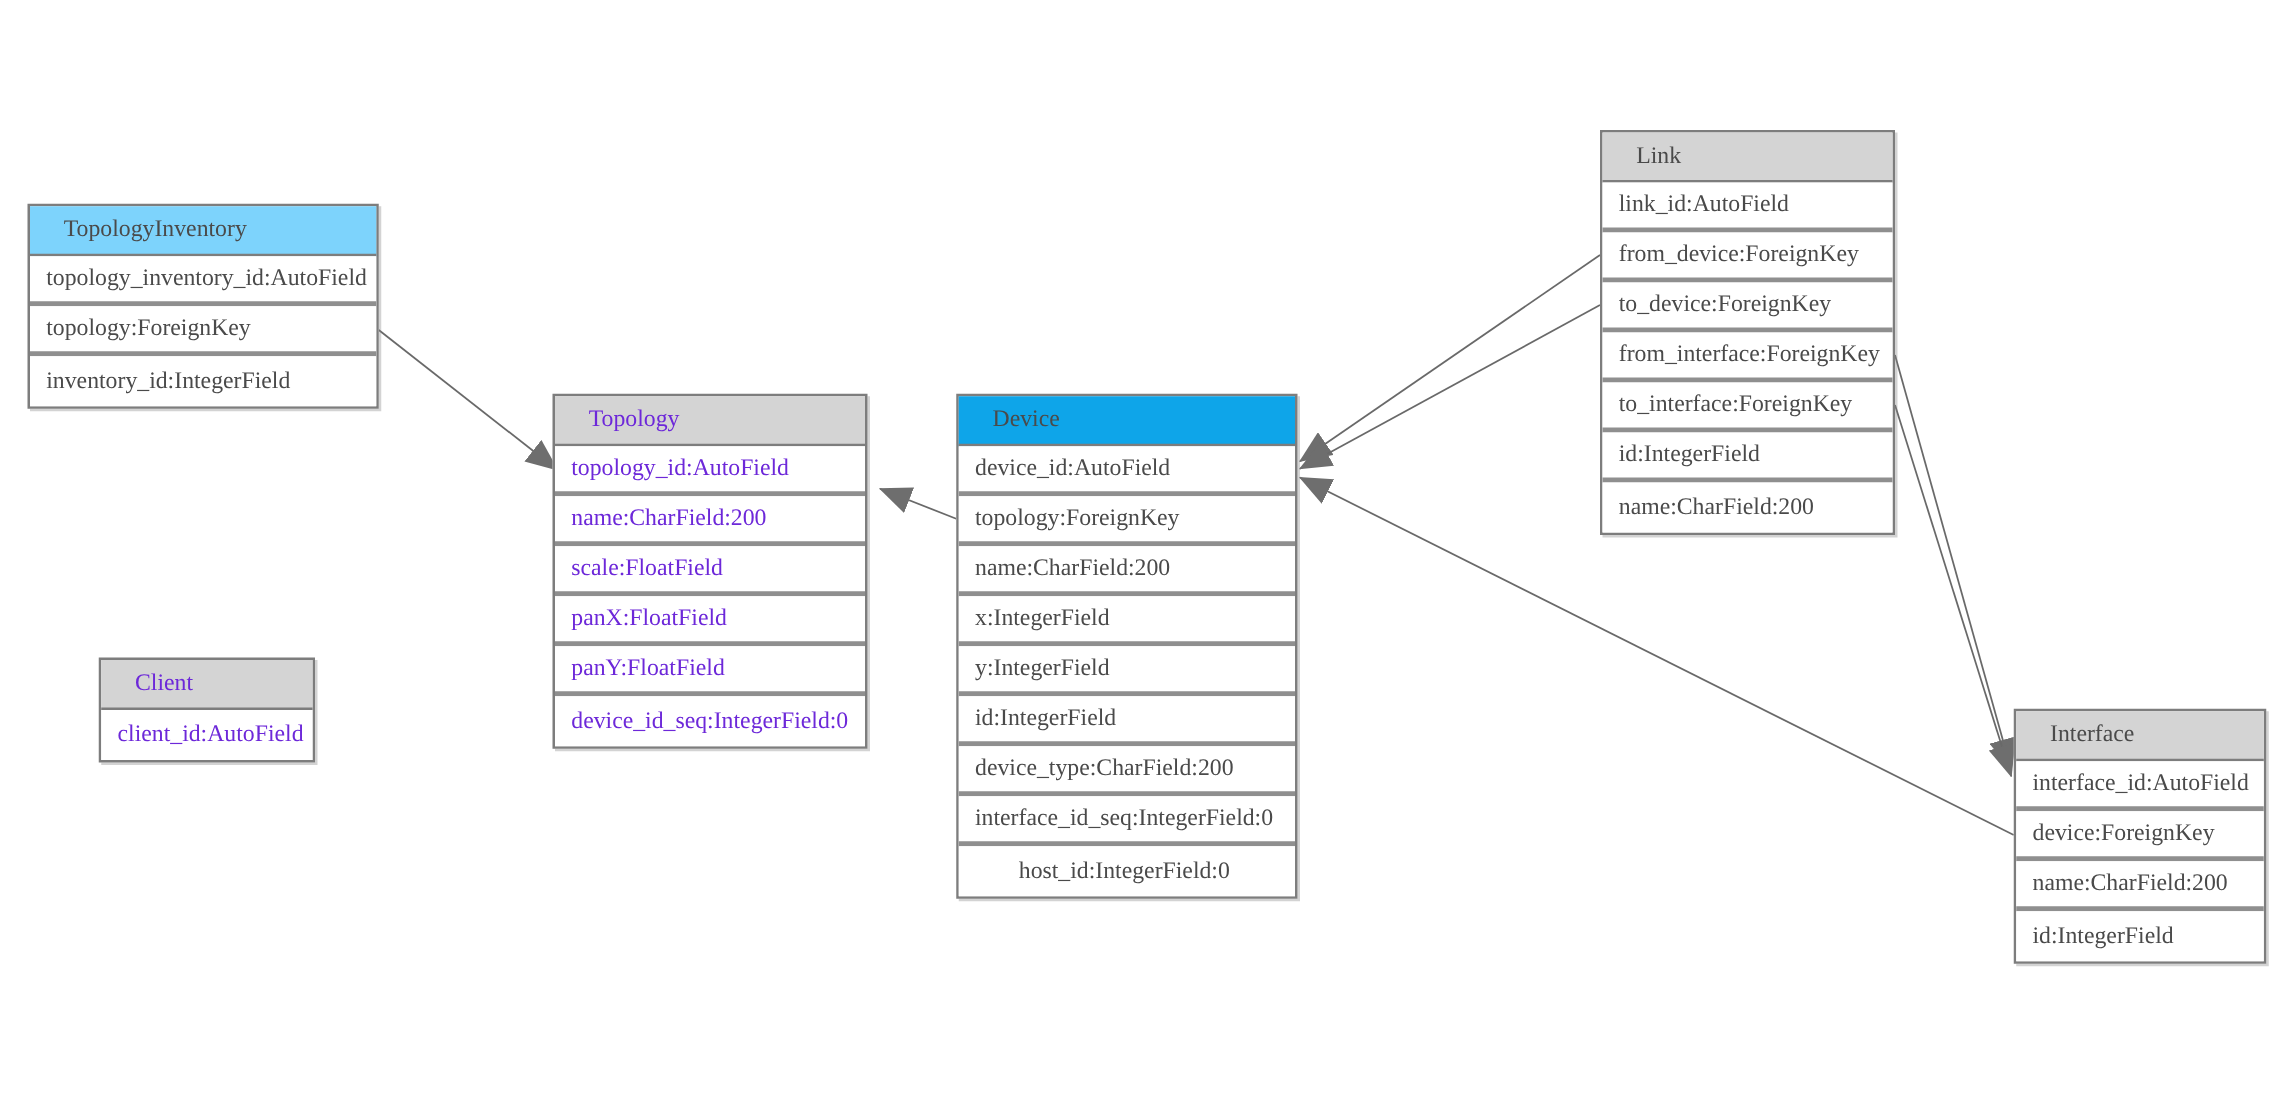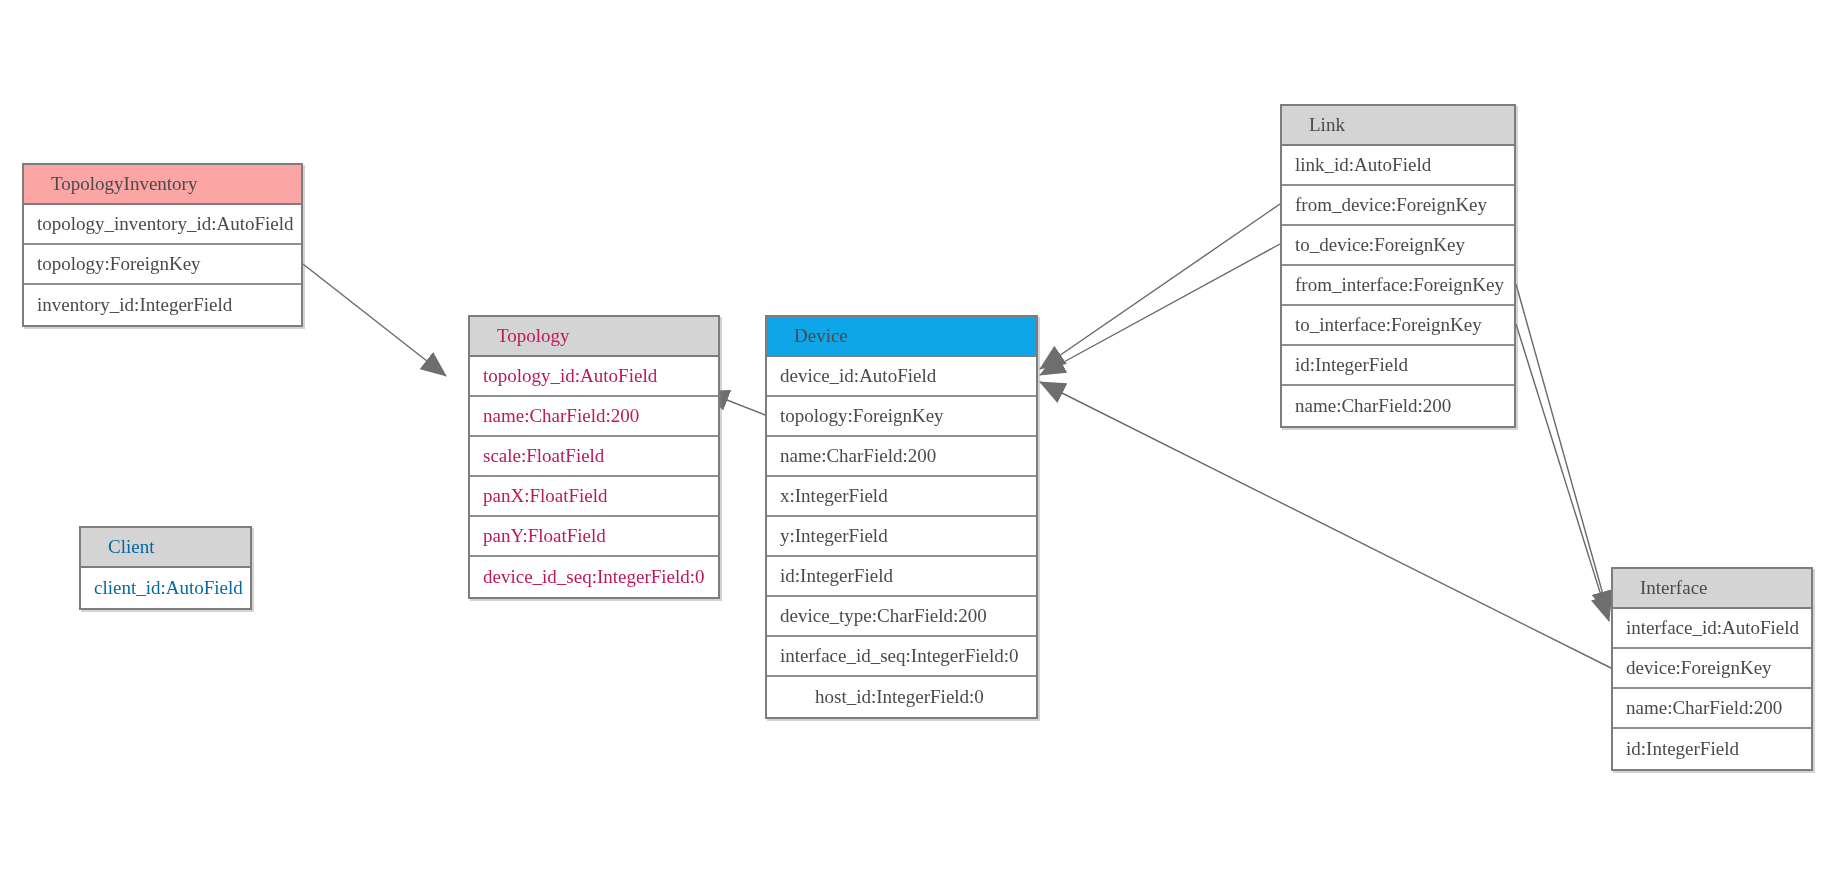--- a/index.html
+++ b/index.html
@@ -42,21 +42,21 @@
     padding-left: 27px;
     white-space: nowrap;
     overflow: hidden;
   }
   .table-row {
     box-sizing: border-box;
     height: 40px;
     display: flex;
     align-items: center;
     padding-left: 13px;
-    border-bottom: 2px solid #14532d;
+    border-bottom: 4px solid #14532d;
     background: #ffffff;
     white-space: nowrap;
     overflow: hidden;
   }
   .table-row:last-child {
     border-bottom: none;
   }
 </style>
 </head>
 <body>
@@ -74,35 +74,35 @@
         <line x1="1280" y1="204" x2="1040" y2="369" stroke="#696969" stroke-width="1.4" marker-end="url(#fk-arrowhead)"></line>
         <line x1="1280" y1="244" x2="1040" y2="375" stroke="#696969" stroke-width="1.4" marker-end="url(#fk-arrowhead)"></line>
         <line x1="1516" y1="284" x2="1609" y2="616" stroke="#696969" stroke-width="1.4" marker-end="url(#fk-arrowhead)"></line>
         <line x1="1516" y1="324" x2="1609" y2="621" stroke="#696969" stroke-width="1.4" marker-end="url(#fk-arrowhead)"></line>
         <line x1="1611" y1="668" x2="1040" y2="382" stroke="#696969" stroke-width="1.4" marker-end="url(#fk-arrowhead)"></line>
       </g>
   </svg>
 
   <div id="tables-layer">
       <div class="model-table" style="left: 22px; top: 163px; width: 281px; border-color: rgb(125, 125, 125); color: rgb(74, 74, 74);">
-      <div class="table-header" style="background: #fca5a5; border-bottom-color: rgb(125, 125, 125);">TopologyInventory</div>
+      <div class="table-header" style="background: #7dd3fc; border-bottom-color: rgb(125, 125, 125);">TopologyInventory</div>
     <div class="table-row" style="border-bottom-color: rgb(143, 143, 143);">topology_inventory_id:AutoField</div>
         <div class="table-row" style="border-bottom-color: rgb(143, 143, 143);">topology:ForeignKey</div>
         <div class="table-row" style="border-bottom-color: rgb(143, 143, 143);">inventory_id:IntegerField</div>
       </div>
-      <div class="model-table" style="left: 468px; top: 315px; width: 252px; border-color: rgb(125, 125, 125); color: #be185d;">
+      <div class="model-table" style="left: 442px; top: 315px; width: 252px; border-color: rgb(125, 125, 125); color: #6d28d9;">
       <div class="table-header" style="background: rgb(212, 212, 212); border-bottom-color: rgb(125, 125, 125);">Topology</div>
     <div class="table-row" style="border-bottom-color: rgb(143, 143, 143);">topology_id:AutoField</div>
         <div class="table-row" style="border-bottom-color: rgb(143, 143, 143);">name:CharField:200</div>
         <div class="table-row" style="border-bottom-color: rgb(143, 143, 143);">scale:FloatField</div>
         <div class="table-row" style="border-bottom-color: rgb(143, 143, 143);">panX:FloatField</div>
         <div class="table-row" style="border-bottom-color: rgb(143, 143, 143);">panY:FloatField</div>
         <div class="table-row" style="border-bottom-color: rgb(143, 143, 143);">device_id_seq:IntegerField:0</div>
       </div>
-      <div class="model-table" style="left: 79px; top: 526px; width: 173px; border-color: rgb(125, 125, 125); color: #0369a1;">
+      <div class="model-table" style="left: 79px; top: 526px; width: 173px; border-color: rgb(125, 125, 125); color: #6d28d9;">
       <div class="table-header" style="background: rgb(212, 212, 212); border-bottom-color: rgb(125, 125, 125);">Client</div>
     <div class="table-row" style="border-bottom-color: rgb(143, 143, 143);">client_id:AutoField</div>
       </div>
       <div class="model-table" style="left: 765px; top: 315px; width: 273px; border-color: rgb(125, 125, 125); color: rgb(74, 74, 74);">
       <div class="table-header" style="background: #0ea5e9; border-bottom-color: rgb(125, 125, 125);">Device</div>
     <div class="table-row" style="border-bottom-color: rgb(143, 143, 143);">device_id:AutoField</div>
         <div class="table-row" style="border-bottom-color: rgb(143, 143, 143);">topology:ForeignKey</div>
         <div class="table-row" style="border-bottom-color: rgb(143, 143, 143);">name:CharField:200</div>
         <div class="table-row" style="border-bottom-color: rgb(143, 143, 143);">x:IntegerField</div>
         <div class="table-row" style="border-bottom-color: rgb(143, 143, 143);">y:IntegerField</div>

